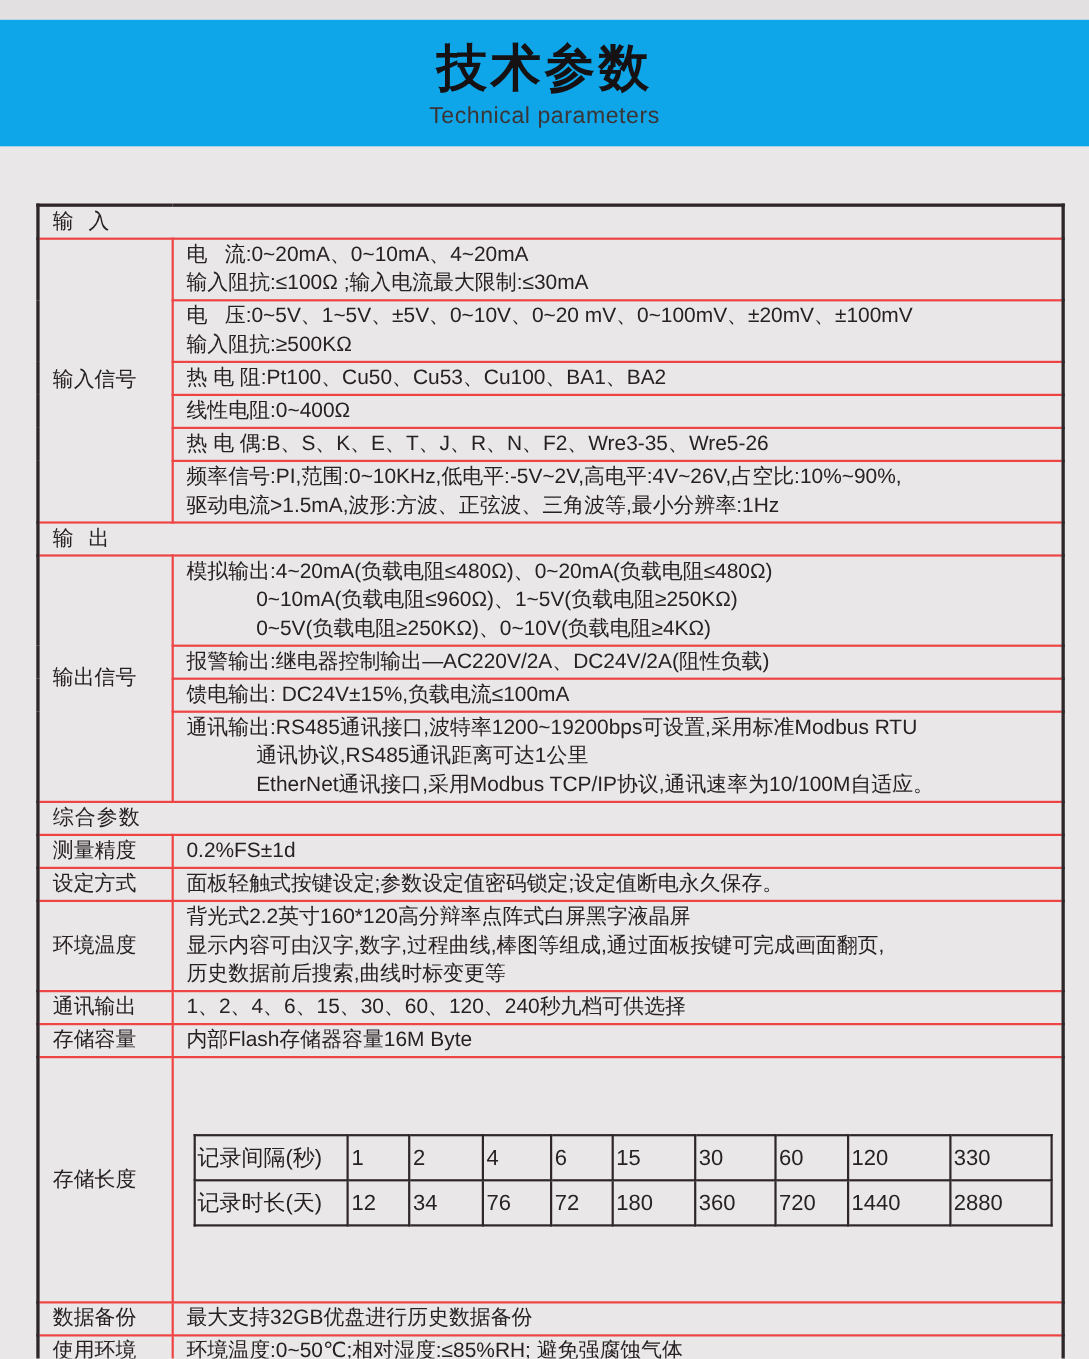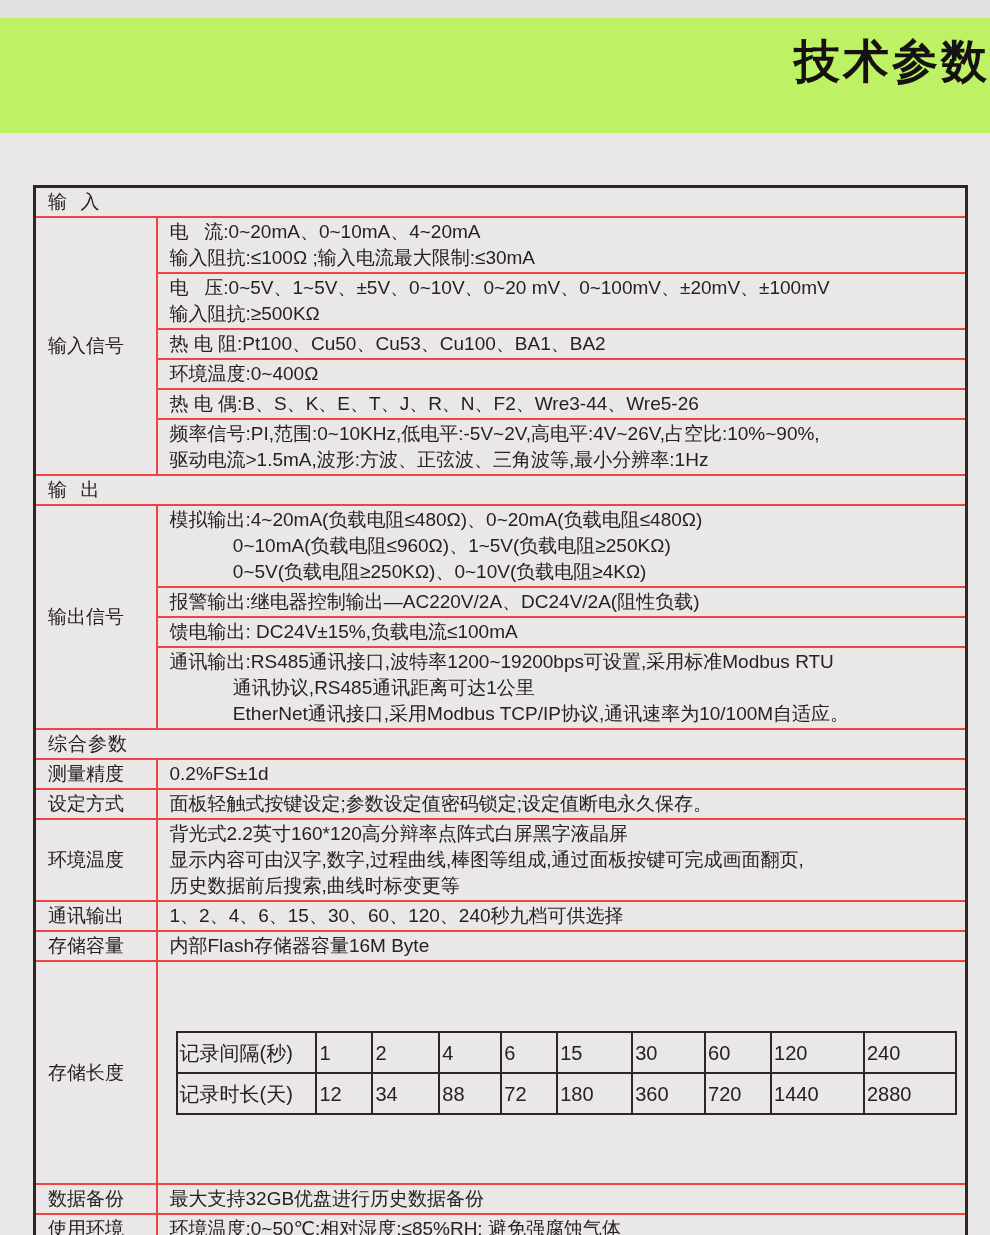--- a/index.html
+++ b/index.html
@@ -6,21 +6,21 @@
   body {
     width:990px; height:1235px;
     background:#e9e7e8;
     font-family:"Liberation Sans","DejaVu Sans",sans-serif;
     color:#272123;
     font-weight:500;
     overflow:hidden;
   }
   .top-strip { height:18px; background:#e2e0e1; }
   .title-band {
-    height:115px; background:#bef264; text-align:right;
+    height:115px; background:#0ea5e9; text-align:center;
   }
   .title-cn {
     margin:0; padding-top:13px;
     font-size:46px; font-weight:700; letter-spacing:3px;
     color:#161213;
   }
   .title-en {
     font-size:21px; color:#3a3536; margin-top:1px; letter-spacing:0.5px;
   }
   table.spec {
@@ -58,20 +58,21 @@
     word-break:normal;
   }
 </style>
 </head>
 <body>
 
 <div class="top-strip"></div>
 
 <div class="title-band">
   <h1 class="title-cn">技术参数</h1>
+  <div class="title-en">Technical parameters</div>
 </div>
 
 <table class="spec">
   <colgroup>
       <col style="width:122px">
       <col>
     </colgroup>
   <tbody>
 
     <tr class="section">
@@ -83,24 +84,24 @@
 输入阻抗:≤100Ω ;输入电流最大限制:≤30mA</td>
     </tr>
     <tr>
       <td class="tall">电   压:0~5V、1~5V、±5V、0~10V、0~20 mV、0~100mV、±20mV、±100mV
 输入阻抗:≥500KΩ</td>
     </tr>
     <tr>
       <td>热 电 阻:Pt100、Cu50、Cu53、Cu100、BA1、BA2</td>
     </tr>
     <tr>
-      <td>环境温度:0~400Ω</td>
-    </tr>
-    <tr>
-      <td>热 电 偶:B、S、K、E、T、J、R、N、F2、Wre3-44、Wre5-26</td>
+      <td>线性电阻:0~400Ω</td>
+    </tr>
+    <tr>
+      <td>热 电 偶:B、S、K、E、T、J、R、N、F2、Wre3-35、Wre5-26</td>
     </tr>
     <tr>
       <td>频率信号:PI,范围:0~10KHz,低电平:-5V~2V,高电平:4V~26V,占空比:10%~90%,
 驱动电流&gt;1.5mA,波形:方波、正弦波、三角波等,最小分辨率:1Hz</td>
     </tr>
 
     <tr class="section">
       <td colspan="2">输  出</td>
     </tr>
     <tr>
@@ -160,27 +161,27 @@
             <tr>
               <td>记录间隔(秒)</td>
               <td>1</td>
               <td>2</td>
               <td>4</td>
               <td>6</td>
               <td>15</td>
               <td>30</td>
               <td>60</td>
               <td>120</td>
-              <td>240</td>
+              <td>330</td>
             </tr>
             <tr>
               <td>记录时长(天)</td>
               <td>12</td>
               <td>34</td>
-              <td>88</td>
+              <td>76</td>
               <td>72</td>
               <td>180</td>
               <td>360</td>
               <td>720</td>
               <td>1440</td>
               <td>2880</td>
             </tr>
           </tbody>
         </table>
       </td>

